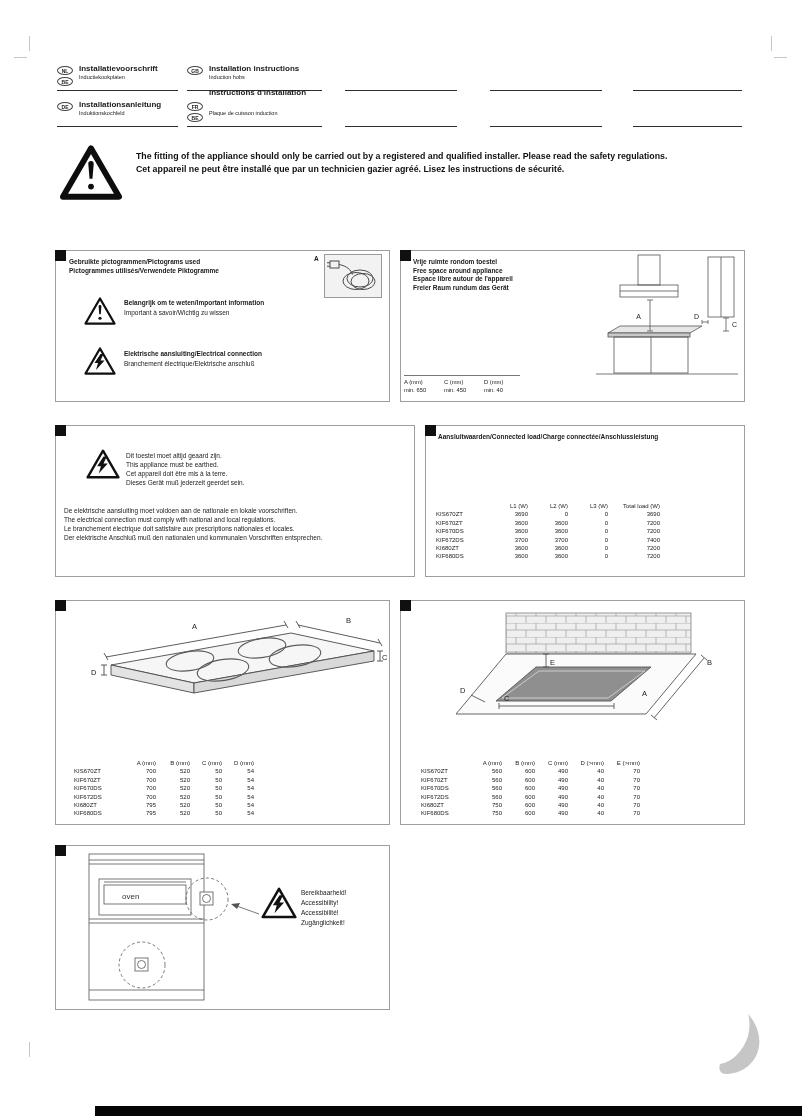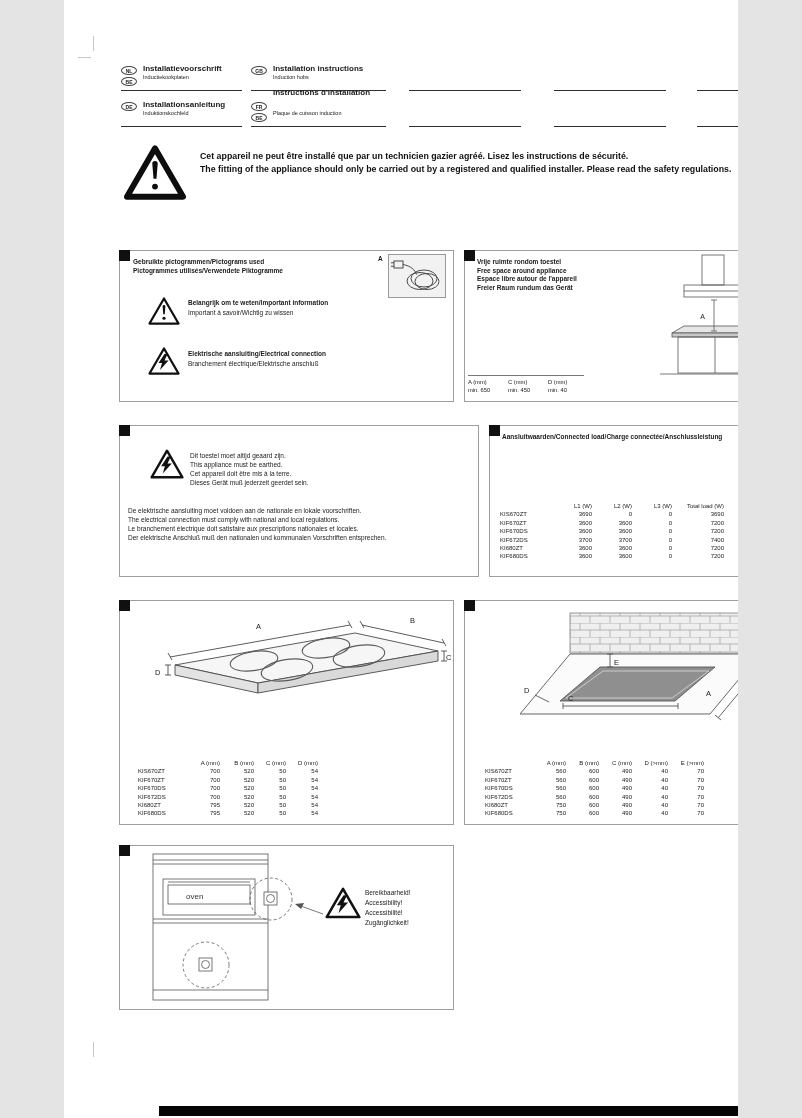--- a/index.html
+++ b/index.html
@@ -1,17 +1,17 @@
 <!DOCTYPE html>
 <html><head>
 <meta charset="utf-8">
 <style>
 *{margin:0;padding:0;box-sizing:border-box}
 html,body{background:#e4e4e4}
-.page{position:relative;width:674px;height:1118px;margin:0 auto;background:#fff;
+.page{position:relative;width:802px;height:1118px;margin:0 auto;background:#fff;
   font-family:"Liberation Sans",sans-serif;color:#1a1a1a;overflow:hidden}
 .abs{position:absolute}
 .b{font-weight:700}
 .hline{position:absolute;height:1px;background:#2e2e2e}
 .mark{position:absolute;background:#c6c6c6}
 .box{position:absolute;border:1px solid #9e9e9e;background:#fff}
 .corner{position:absolute;left:-1px;top:-1px;width:11px;height:11px;background:#101010}
 .badge{position:absolute;display:flex;align-items:center;justify-content:center;
   width:16px;height:9px;border:1px solid #444;border-radius:50%;
   font-size:5px;font-weight:700;color:#222;background:#fff}
@@ -75,22 +75,22 @@
   <div class="hline" style="left:633px;top:126px;width:109px"></div>
 
   <div class="abs" style="left:60px;top:144px;width:62px;height:57px">
     <svg width="62" height="57" viewBox="0 0 64 58">
       <path d="M32 4 L61 54 H3 Z" fill="#fff" stroke="#0d0d0d" stroke-width="6" stroke-linejoin="round"></path>
       <path d="M32 17c1.8 0 3 1.2 2.8 3l-1.3 15.5h-3L29.2 20c-.2-1.8 1-3 2.8-3z" fill="#0d0d0d"></path>
       <circle cx="32" cy="43.5" r="3" fill="#0d0d0d"></circle>
     </svg>
   </div>
   <div class="abs" style="left:136px;top:150px">
+    <div class="warn-text">The fitting of the appliance should only be carried out by a registered and qualified installer. Please read the safety regulations.</div>
     <div class="warn-text">Cet appareil ne peut être installé que par un technicien gazier agréé. Lisez les instructions de sécurité.</div>
-    <div class="warn-text">The fitting of the appliance should only be carried out by a registered and qualified installer. Please read the safety regulations.</div>
   </div>
 
 
   <div class="box" style="left:55px;top:250px;width:335px;height:152px">
     <div class="corner"></div>
     <div class="abs" style="left:13px;top:7px">
       <div class="small-bold">Gebruikte pictogrammen/Pictograms used</div>
       <div class="small-bold">Pictogrammes utilisés/Verwendete Piktogramme</div>
     </div>
     <div class="abs b" style="left:258px;top:4px;font-size:6.5px">A</div>

